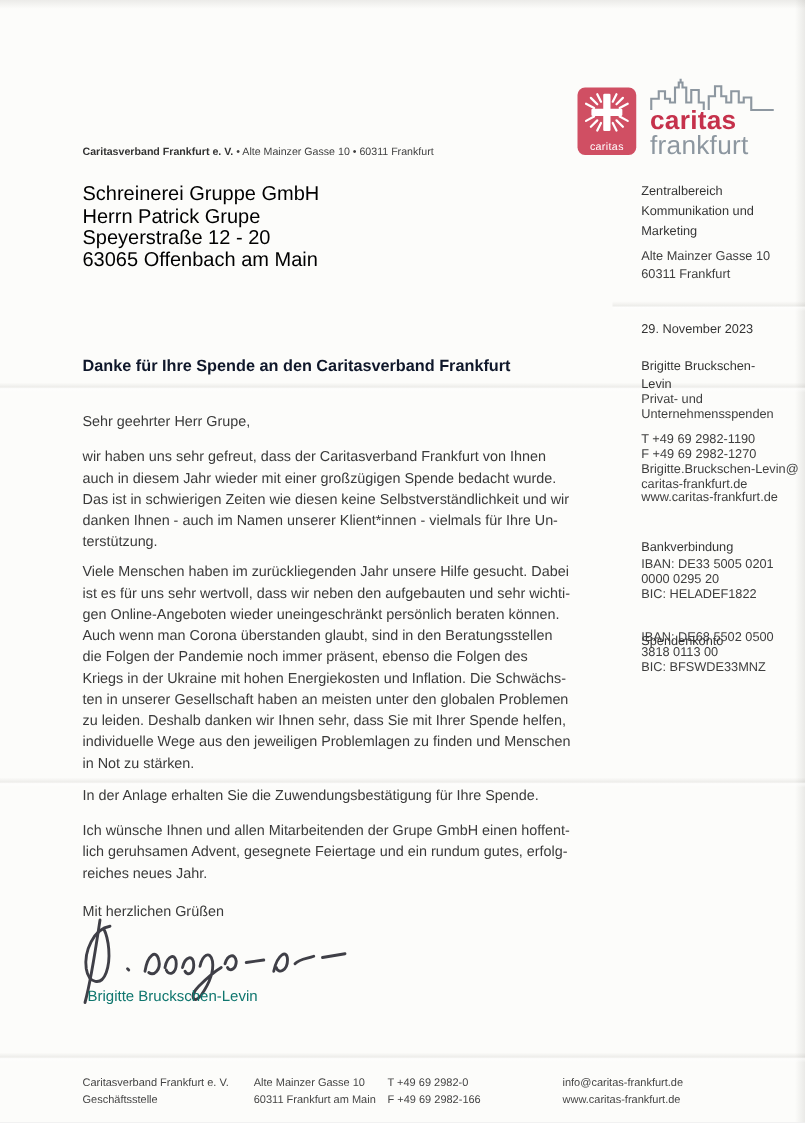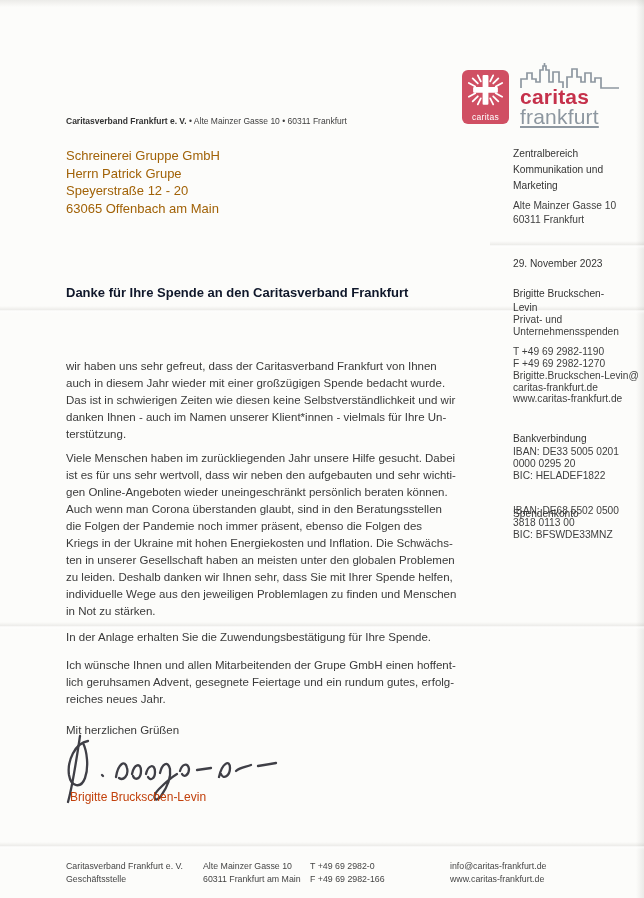--- a/index.html
+++ b/index.html
@@ -15,33 +15,33 @@
   .edge-top { left:0; top:0; width:100%; height:7px;
     background:linear-gradient(to bottom, rgba(115,112,105,0.12), rgba(0,0,0,0)); }
   .edge-right { right:0; top:0; width:8px; height:100%;
     background:linear-gradient(to right, rgba(0,0,0,0), rgba(115,112,105,0.13)); }
   .crease { left:0; width:100%; height:8px;
     background:linear-gradient(to bottom, rgba(0,0,0,0), rgba(110,105,95,0.10) 45%, rgba(255,255,255,0.55) 62%, rgba(0,0,0,0)); }
 
   
   .sender-line { left:66px; top:116px; font-size:8.5px; color:#3f3f3f; }
   .sender-line b { font-weight:bold; color:#333; }
-  .recipient { left:66px; top:147px; font-size:13px; line-height:17.5px; color:#a16207; }
+  .recipient { left:66px; top:147px; font-size:16px; line-height:17.5px; color:#000000; }
 
   .logo { left:462px; top:62px; width:166px; height:72px; }
   .logo-badge { position:absolute; left:0; top:8px; width:47px; height:54px;
     border-radius:6px; background:var(--badge-red); }
   .logo-badge svg { position:absolute; left:3px; top:2px; }
   .badge-label { position:absolute; left:0; right:0; bottom:2px; text-align:center;
     color:#fff; font-size:8.5px; letter-spacing:0.3px; }
   .brand { position:absolute; left:58px; top:0; }
   .brand-skyline { display:block; }
   .brand-name { font-size:21px; font-weight:bold; color:var(--caritas-red);
     line-height:19px; letter-spacing:0.2px; margin-top:-2px; }
-  .brand-city { font-size:21px; color:var(--logo-gray); line-height:21px; letter-spacing:0.2px;text-decoration:underline; }
+  .brand-city { font-size:21px; color:var(--logo-gray); line-height:21px; letter-spacing:0.2px; }
 
   
   .side { left:513px; width:127px; font-size:10.2px; color:#3e3e3e; }
   .s-bold { font-weight:normal; color:#343434; }
   .department { top:146px; line-height:16px; }
   .side-address { top:199px; line-height:14px; }
   .side-date { top:258px; }
   .contact-name { top:287px; line-height:14px; }
   .contact-role { top:314px; line-height:11.5px; }
   .side-phone { top:346px; }
@@ -56,21 +56,21 @@
   
   .main { left:66px; width:430px; font-size:11.5px; line-height:17px; color:#3a3a3a; }
   .subject { top:284px; font-size:13px; font-weight:bold; color:#0f172a; }
   .salutation { top:330px; }
   .para1 { top:358px; }
   .para2 { top:450px; }
   .para3 { top:629px; }
   .para4 { top:657px; }
   .closing { top:722px; }
   .signature-svg { left:52px; top:734px; }
-  .signature-name { left:70px; top:790px; font-size:12px; color:#c2410c; }
+  .signature-name { left:70px; top:790px; font-size:12px; color:#0f766e; }
 
   
   .footer-col { top:860px; font-size:8.8px; line-height:13px; color:#454545; }
   .fc1 { left:66px; } .fc2 { left:203px; } .fc3 { left:310px; }
   .fc4 { left:402px;margin-left:48px; } .fc5 { left:512px; }
 </style>
 </head>
 <body>
 
 <div class="page" style="--caritas-red:#c5314b; --badge-red:#d04f63; --logo-gray:#8d97a0;">
@@ -145,20 +145,21 @@
   <div class="abs side bank-head s-bold">Bankverbindung</div>
   <div class="abs side bank-details ml">IBAN: DE33 5005 0201
 0000 0295 20
 BIC: HELADEF1822</div>
   <div class="abs side don-head s-bold">Spendenkonto</div>
   <div class="abs side don-details ml">IBAN: DE68 5502 0500
 3818 0113 00
 BIC: BFSWDE33MNZ</div>
 
   <div class="abs main subject">Danke für Ihre Spende an den Caritasverband Frankfurt</div>
+  <div class="abs main salutation">Sehr geehrter Herr Grupe,</div>
   <div class="abs main para1 ml">wir haben uns sehr gefreut, dass der Caritasverband Frankfurt von Ihnen
 auch in diesem Jahr wieder mit einer großzügigen Spende bedacht wurde.
 Das ist in schwierigen Zeiten wie diesen keine Selbstverständlichkeit und wir
 danken Ihnen - auch im Namen unserer Klient*innen - vielmals für Ihre Un-
 terstützung.</div>
   <div class="abs main para2 ml">Viele Menschen haben im zurückliegenden Jahr unsere Hilfe gesucht. Dabei
 ist es für uns sehr wertvoll, dass wir neben den aufgebauten und sehr wichti-
 gen Online-Angeboten wieder uneingeschränkt persönlich beraten können.
 Auch wenn man Corona überstanden glaubt, sind in den Beratungsstellen
 die Folgen der Pandemie noch immer präsent, ebenso die Folgen des

